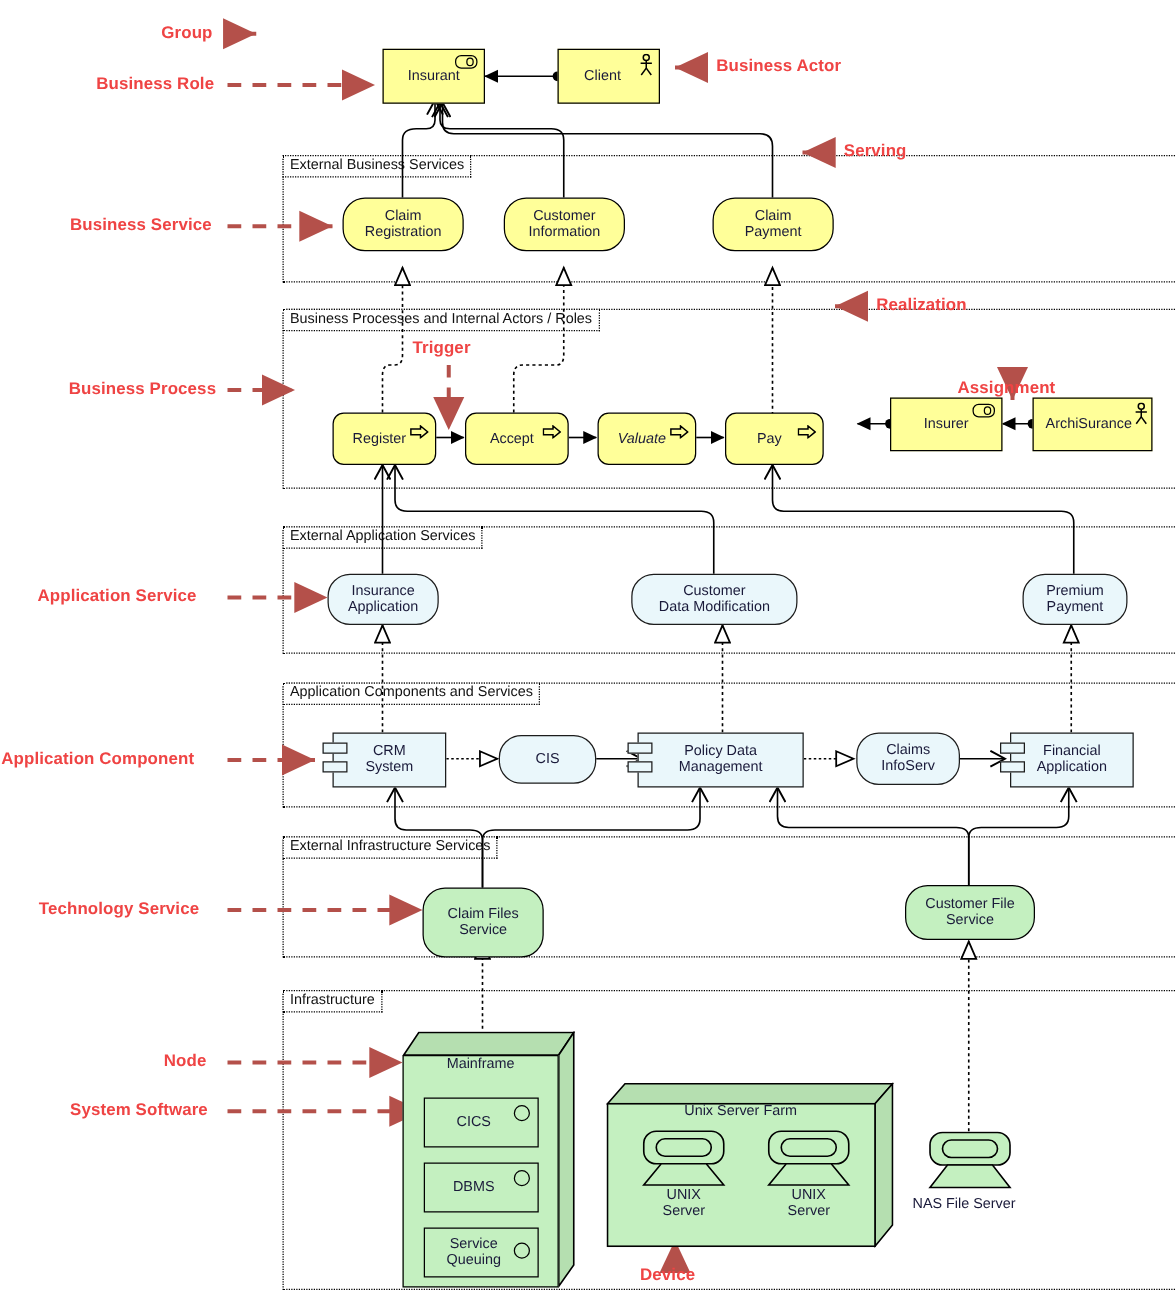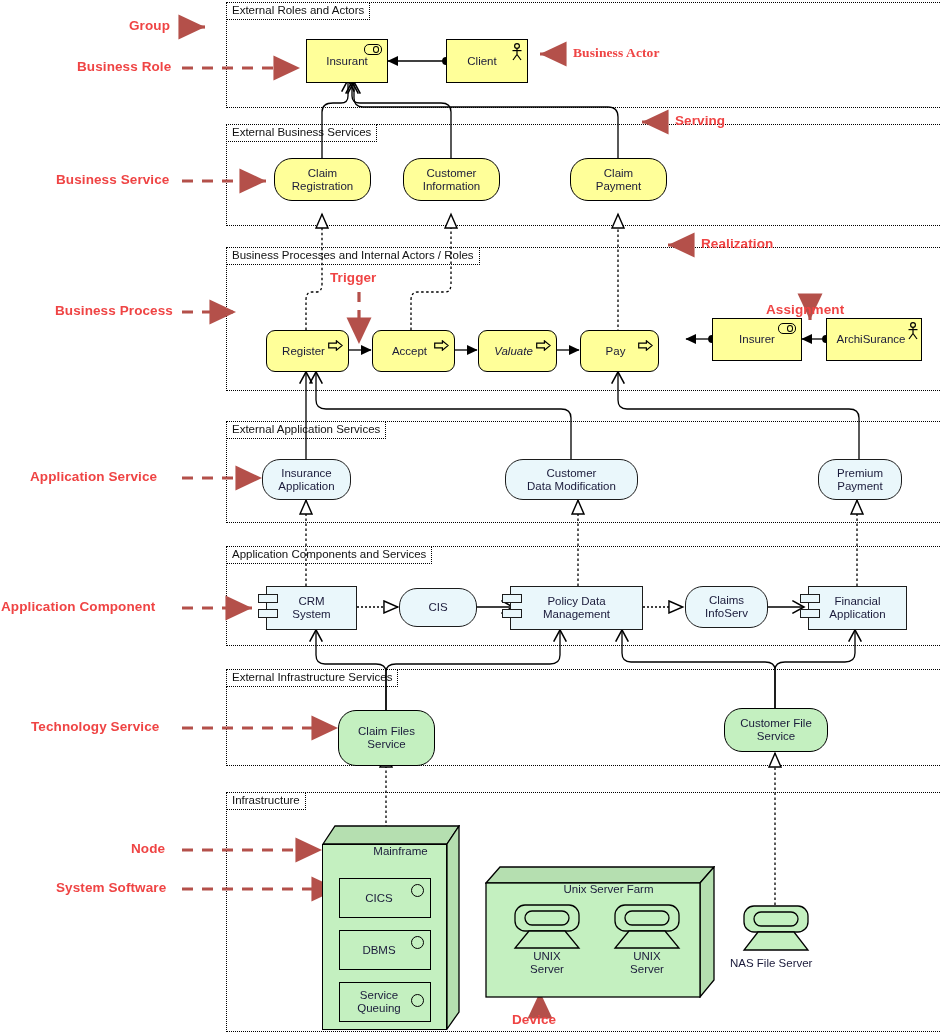--- a/index.html
+++ b/index.html
@@ -103,33 +103,30 @@
   .node3d .front{
     position:absolute;left:0;bottom:0;background:#c4f0c0;
     border:1.4px solid #000;box-sizing:border-box;
   }
   .node3d .top, .node3d .side{
     position:absolute;background:#b5dfb0;
     border:1.4px solid #000;box-sizing:border-box;
   }
   .node3d .title{
     position:absolute;width:100%;text-align:center;font-size:11.5px;
-    color:#1a1a3a;line-height:13px;padding-left:16px;
+    color:#1a1a3a;line-height:13px;
   }
   
   .device{ position:absolute; }
 </style>
 </head>
 <body>
 
 <div id="canvas">
 
-  <div class="group" style="left:226px;top:2px;width:714px;height:104px;">
-    <div class="group-label">External Roles and Actors</div>
-  </div>
 
   <div class="group" style="left:226px;top:124px;width:714px;height:100px;">
     <div class="group-label">External Business Services</div>
   </div>
 
   <div class="group" style="left:226px;top:247px;width:714px;height:142px;">
     <div class="group-label">Business Processes and Internal Actors / Roles</div>
   </div>
 
   <div class="group" style="left:226px;top:421px;width:714px;height:100px;">
@@ -248,21 +245,21 @@
       <line x1="182" y1="850" x2="322" y2="850" stroke-dasharray="11,9" marker-end="url(#redArrow)"></line>
 
       <line x1="182" y1="889" x2="338" y2="889" stroke-dasharray="11,9" marker-end="url(#redArrow)"></line>
 
       <line x1="540" y1="1010" x2="540" y2="992" marker-end="url(#redArrow)"></line>
     </g>
   </svg>
 
   <div class="anno" style="left:129px;top:18px;">Group</div>
   <div class="anno" style="left:77px;top:59px;">Business Role</div>
-  <div class="anno" style="left:573px;top:45px;font-family:Liberation Serif, serif;">Business Actor</div>
+  <div class="anno" style="left:573px;top:45px;">Business Actor</div>
   <div class="anno" style="left:675px;top:113px;">Serving</div>
   <div class="anno" style="left:56px;top:172px;">Business Service</div>
   <div class="anno" style="left:701px;top:236px;">Realization</div>
   <div class="anno" style="left:330px;top:270px;">Trigger</div>
   <div class="anno" style="left:766px;top:274px;margin-top:28px;">Assignment</div>
   <div class="anno" style="left:55px;top:303px;">Business Process</div>
   <div class="anno" style="left:30px;top:469px;">Application Service</div>
   <div class="anno" style="left:1px;top:599px;">Application Component</div>
   <div class="anno" style="left:31px;top:719px;">Technology Service</div>
   <div class="anno" style="left:131px;top:841px;">Node</div>

